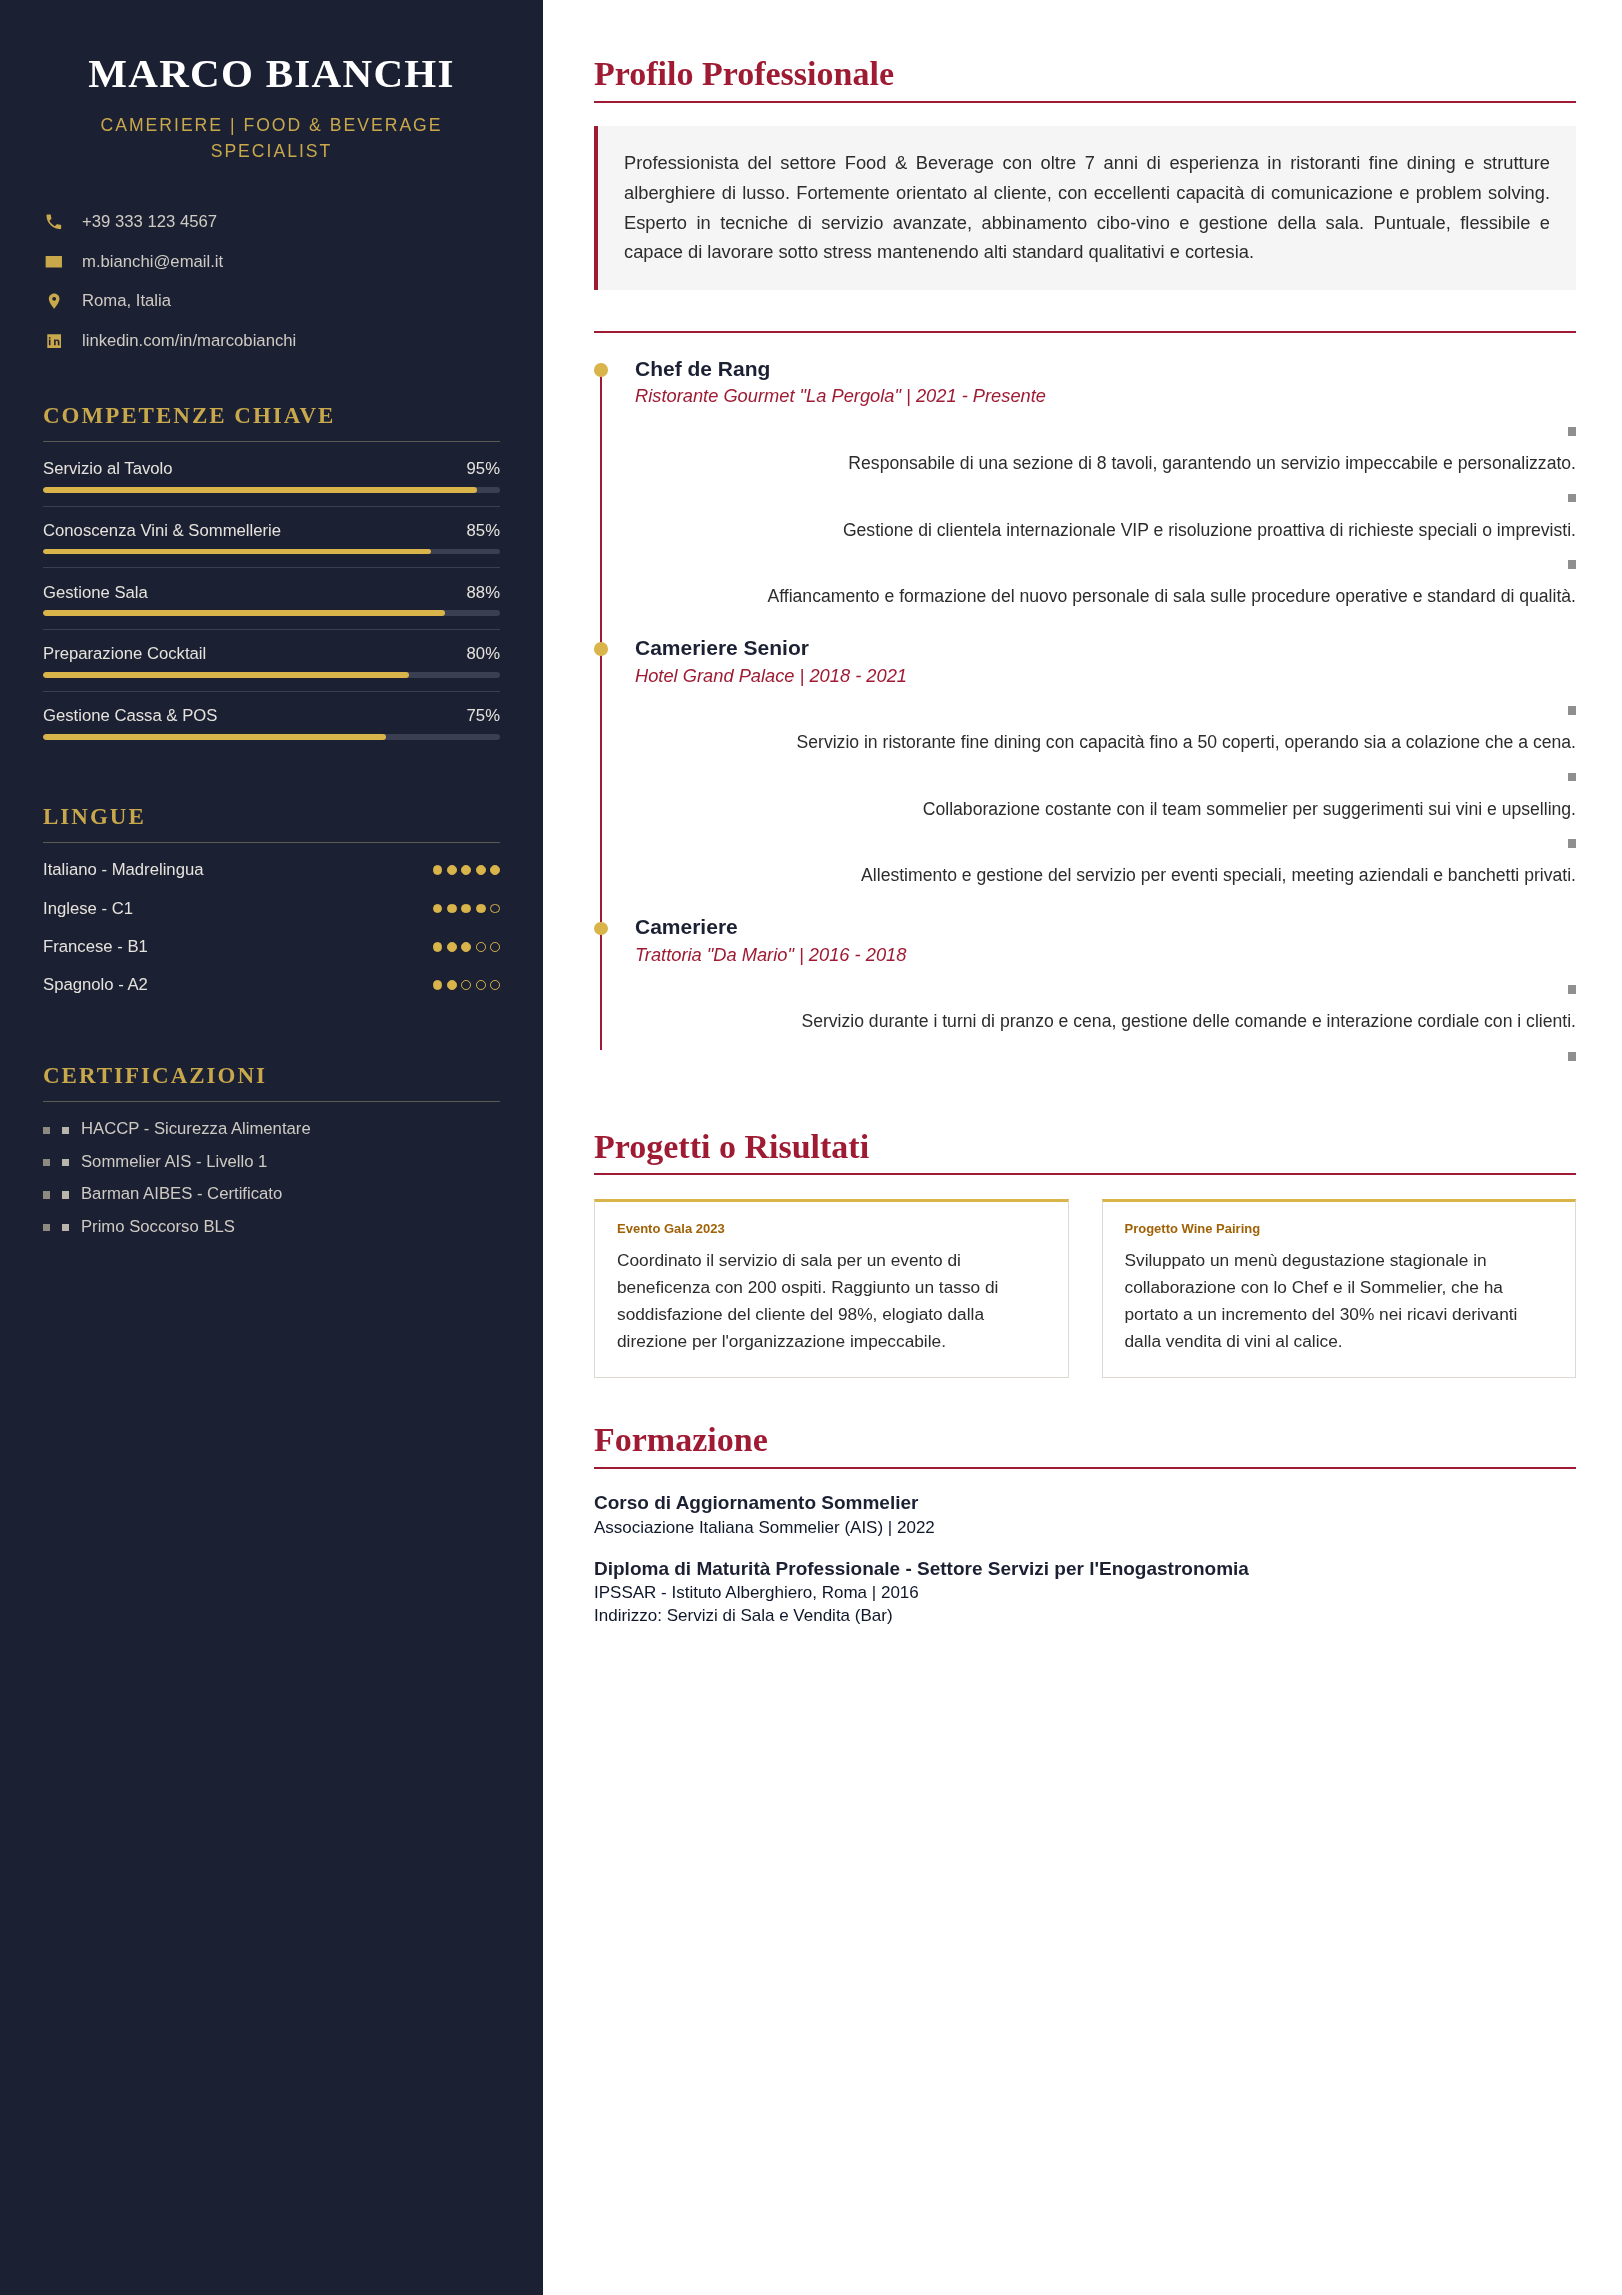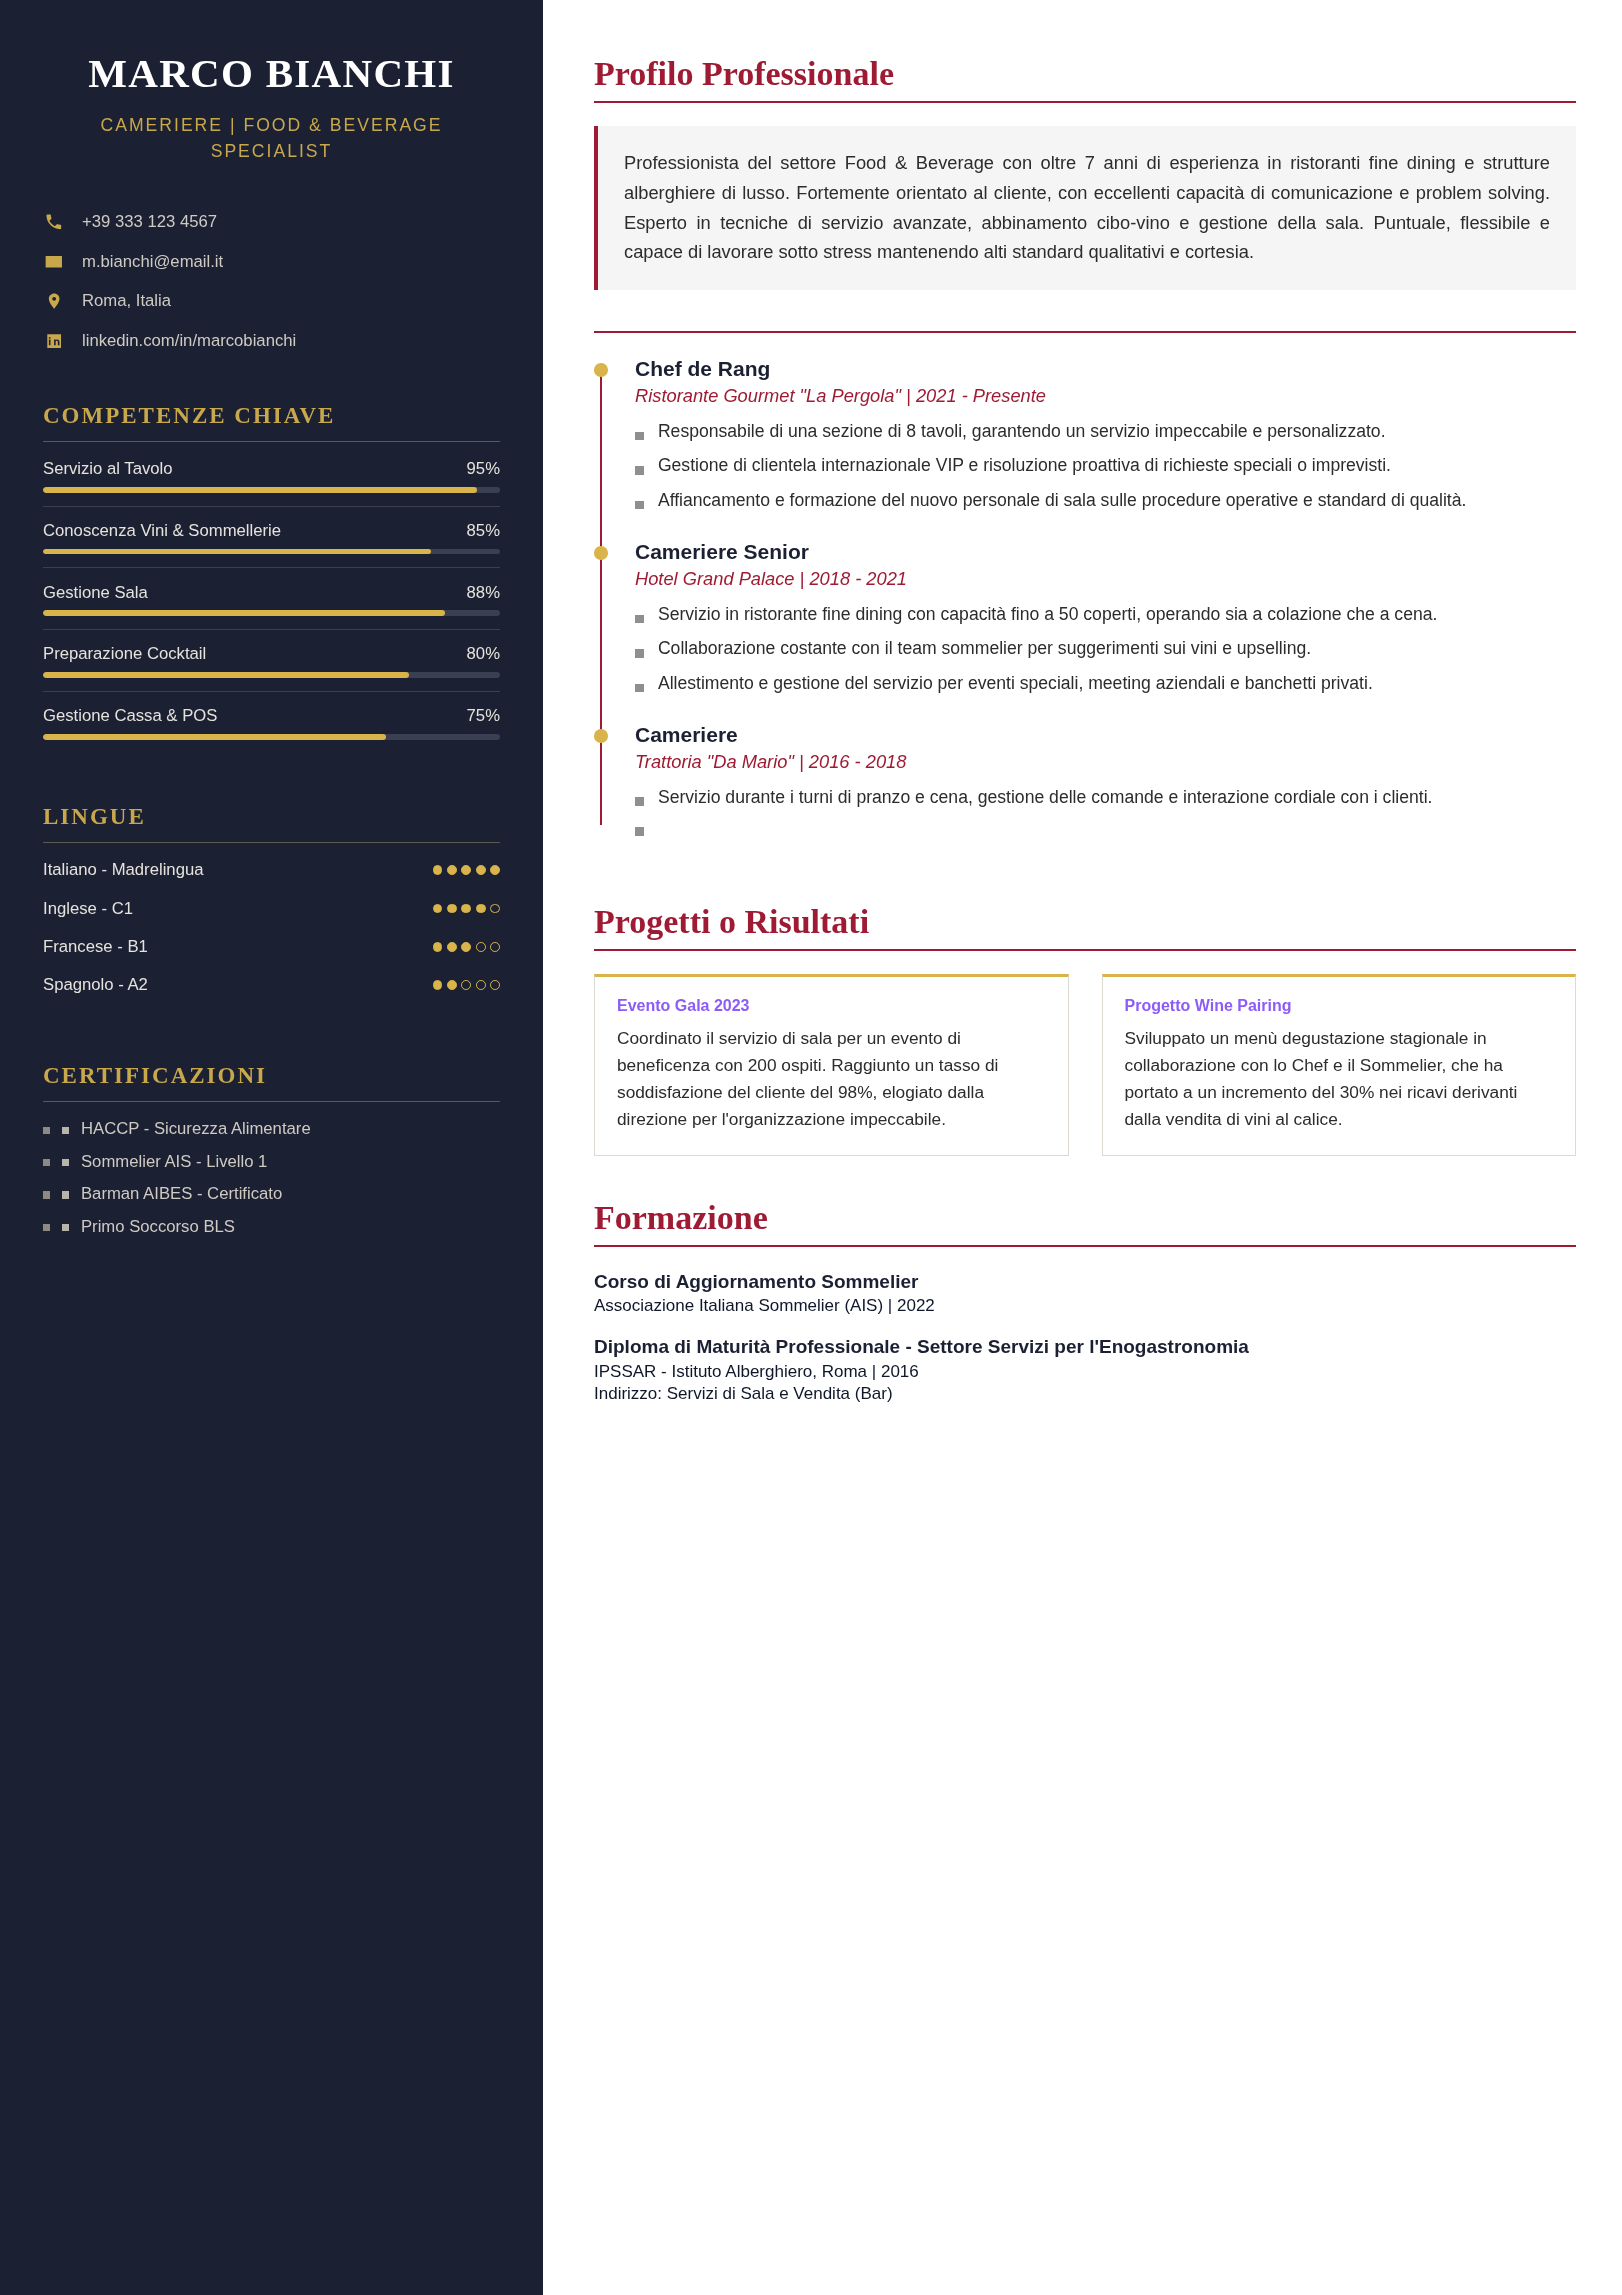--- a/index.html
+++ b/index.html
@@ -196,48 +196,49 @@
   .exp-sub {
     font-size: 18.3px;
     font-style: italic;
     color: #9e1b33;
     margin: 0 0 10.5px 0;
   }
   .exp-ul { list-style: none; margin: 0; padding: 0; }
   .exp-li {
     display: flex;
     gap: 14.4px;
-    align-items: center;
+    align-items: flex-end;
     font-size: 17.6px;
     line-height: 1.52;
     color: #2c2c2c;
     margin-bottom: 7.8px;
+    flex-direction: column;
   }
   .exp-li .sq2 {
     width: 8.5px; height: 8.5px;
     background: #8f8f8f;
     margin-top: 9.2px;
     flex: 0 0 8.5px;
   }
 
   .cards {
     display: flex;
     gap: 33px;
     margin-bottom: 13px;
   }
   .card {
     flex: 1 1 0;
     border: 0.7px solid #ddd9d2;
     border-top: 3.3px solid #d9b44a;
     padding: 19.6px 22px 22px 22px;
   }
   .card-t {
-    font-size: 16px;
+    font-size: 13px;
     font-weight: bold;
-    color: #8b5cf6;
+    color: #a16207;
     margin: 0 0 10.5px 0;
   }
   .card-b {
     font-size: 17.3px;
     line-height: 1.56;
     color: #2c2c2c;
   }
 
   .edu-item { margin-bottom: 19.6px; }
   .edu-t {

